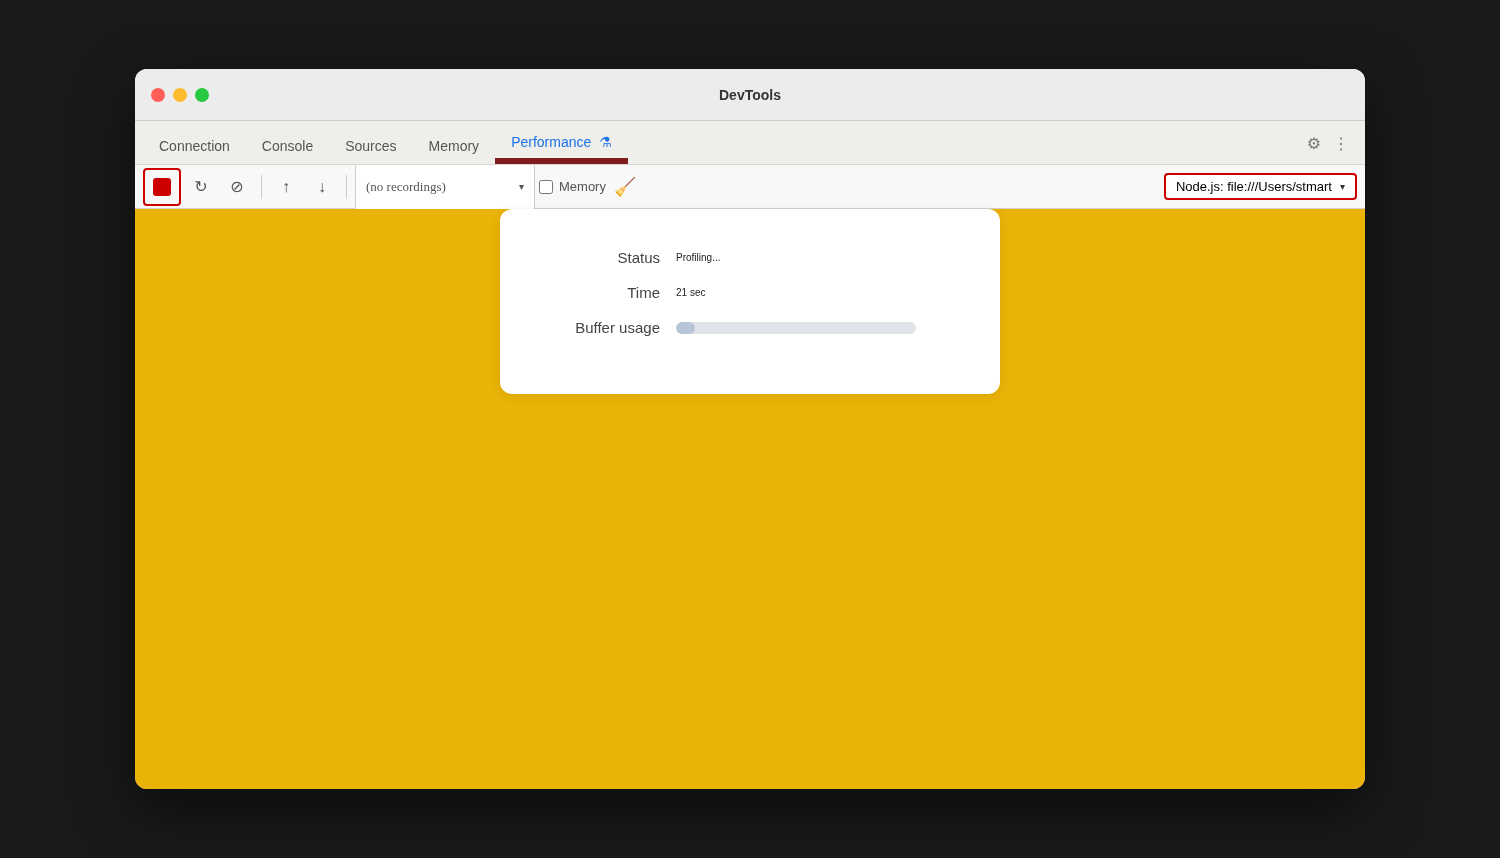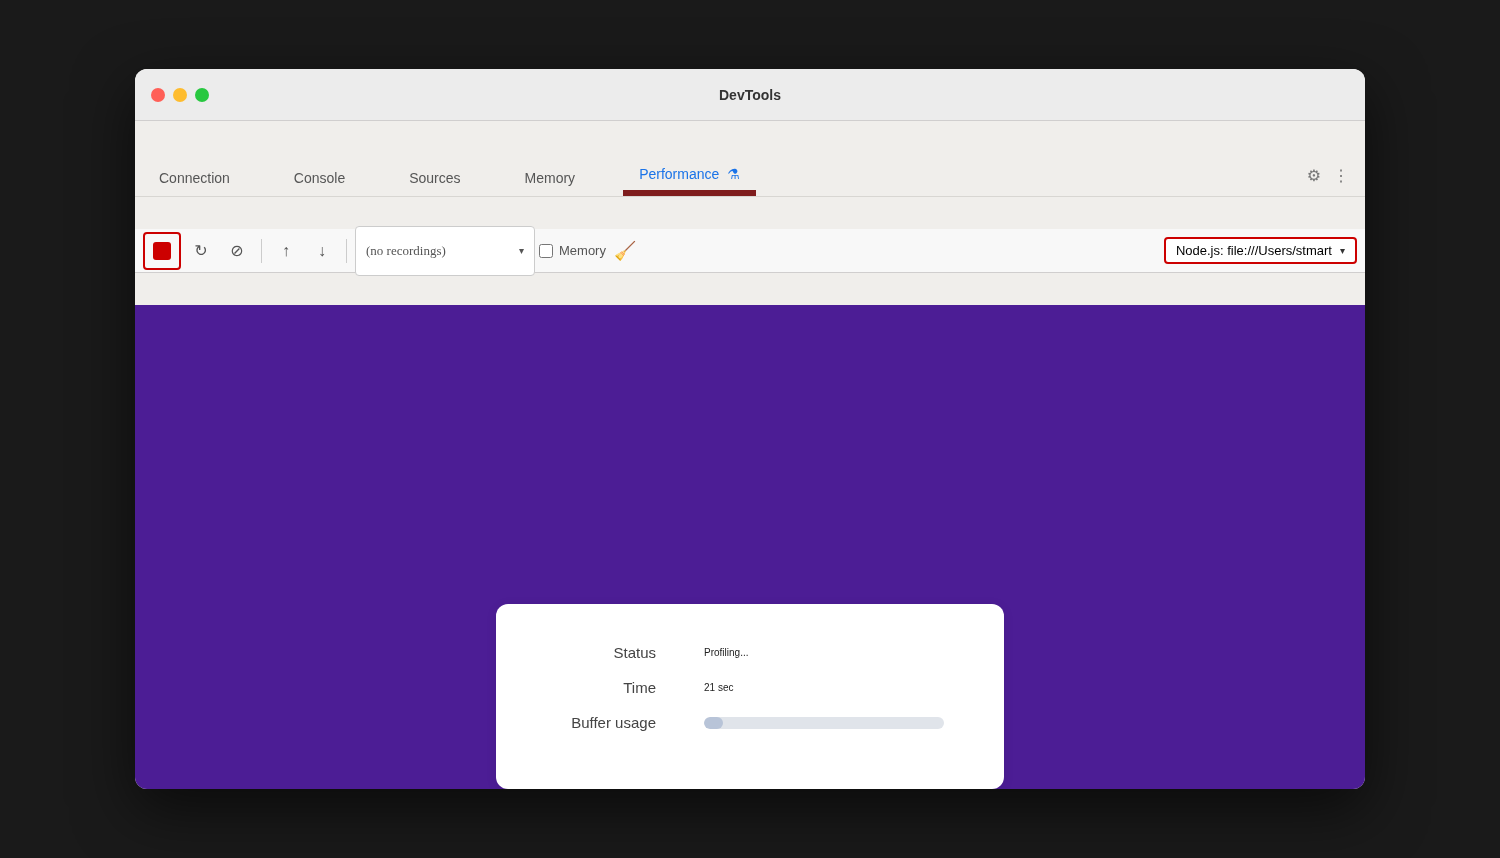--- a/index.html
+++ b/index.html
@@ -1,15 +1,15 @@
 <!DOCTYPE html>
 <html><head>
   <meta charset="utf-8">
   <style>
-    * { box-sizing: border-box; margin: 0; padding: 0; gap: 32px; }
+    * { box-sizing: border-box; margin: 0; padding: 0; }
 
     body {
       background: #1a1a1a;
       display: flex;
       align-items: center;
       justify-content: center;
       width: 1500px;
       height: 858px;
       font-family: -apple-system, BlinkMacSystemFont, 'Helvetica Neue', Arial, sans-serif;
     }
@@ -204,23 +204,23 @@
     }
 
     .node-selector .chevron {
       font-size: 10px;
       color: #333;
     }
 
     
     .main-content {
       flex: 1;
-      background: #4c1d95;
-      display: flex;
-      align-items: flex-end;
+      background: #eab308;
+      display: flex;
+      align-items: flex-start;
       justify-content: center;
     }
 
     
     .profiling-card {
       background: white;
       border-radius: 12px;
       padding: 40px 60px;
       box-shadow: 0 2px 12px rgba(0,0,0,0.08);
       min-width: 500px;

